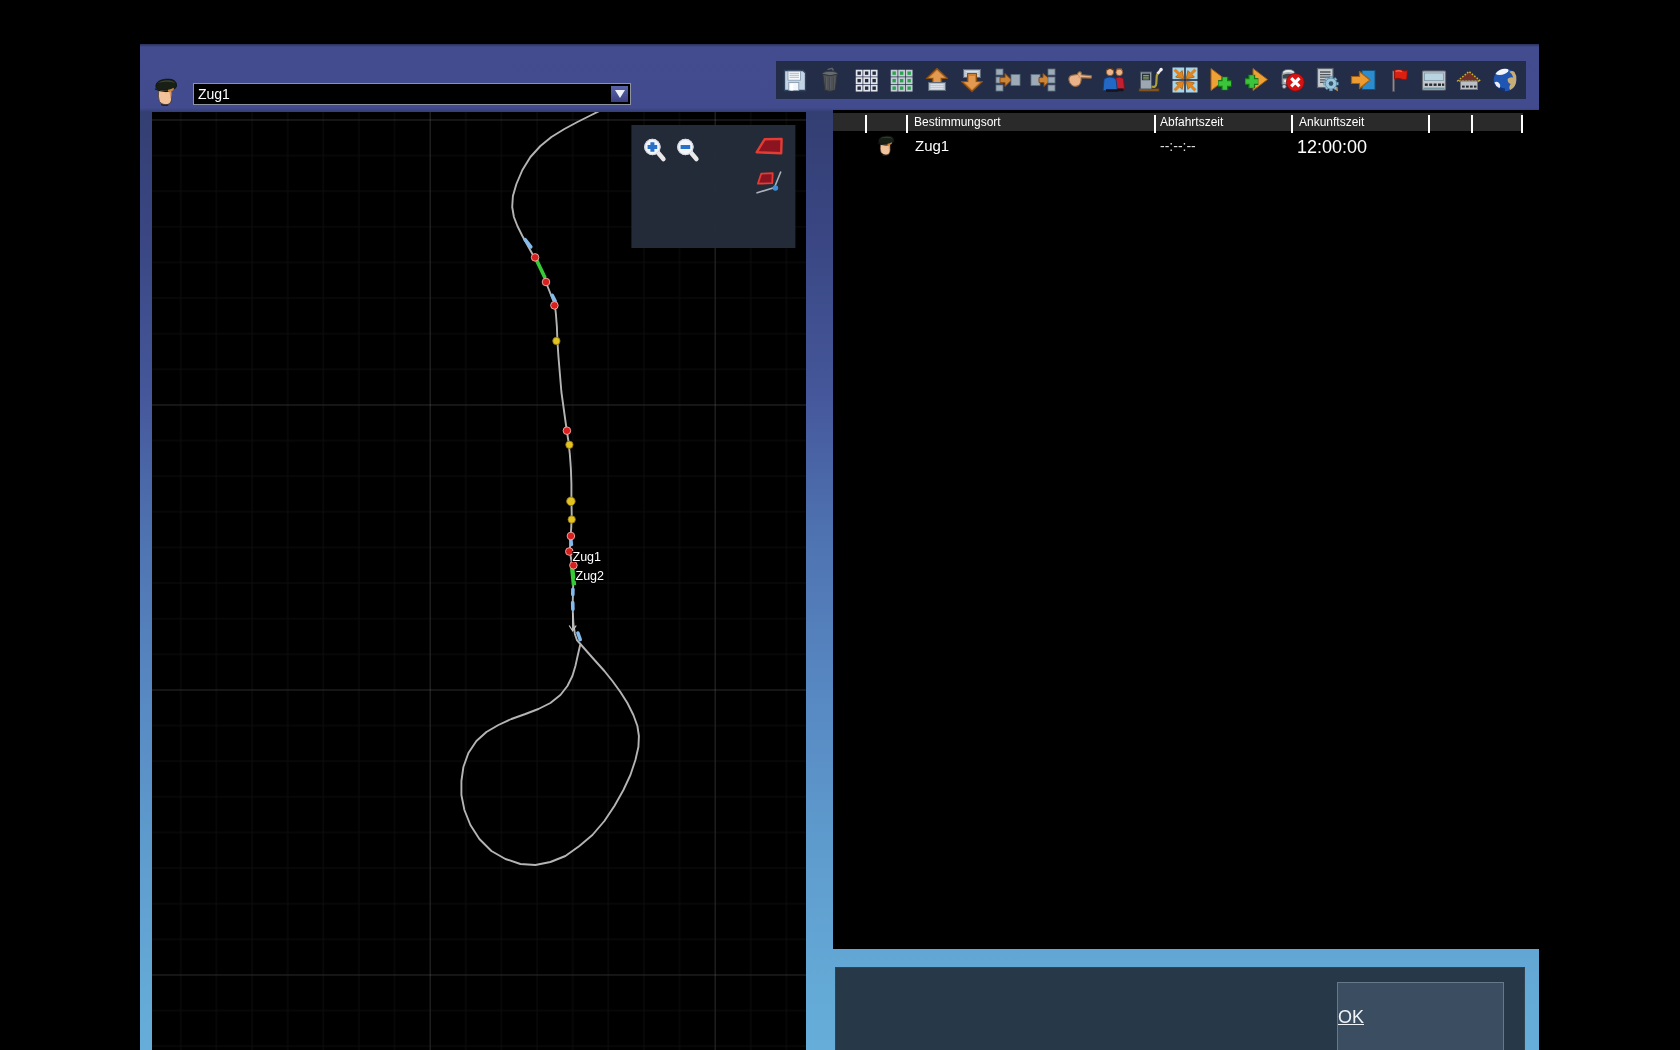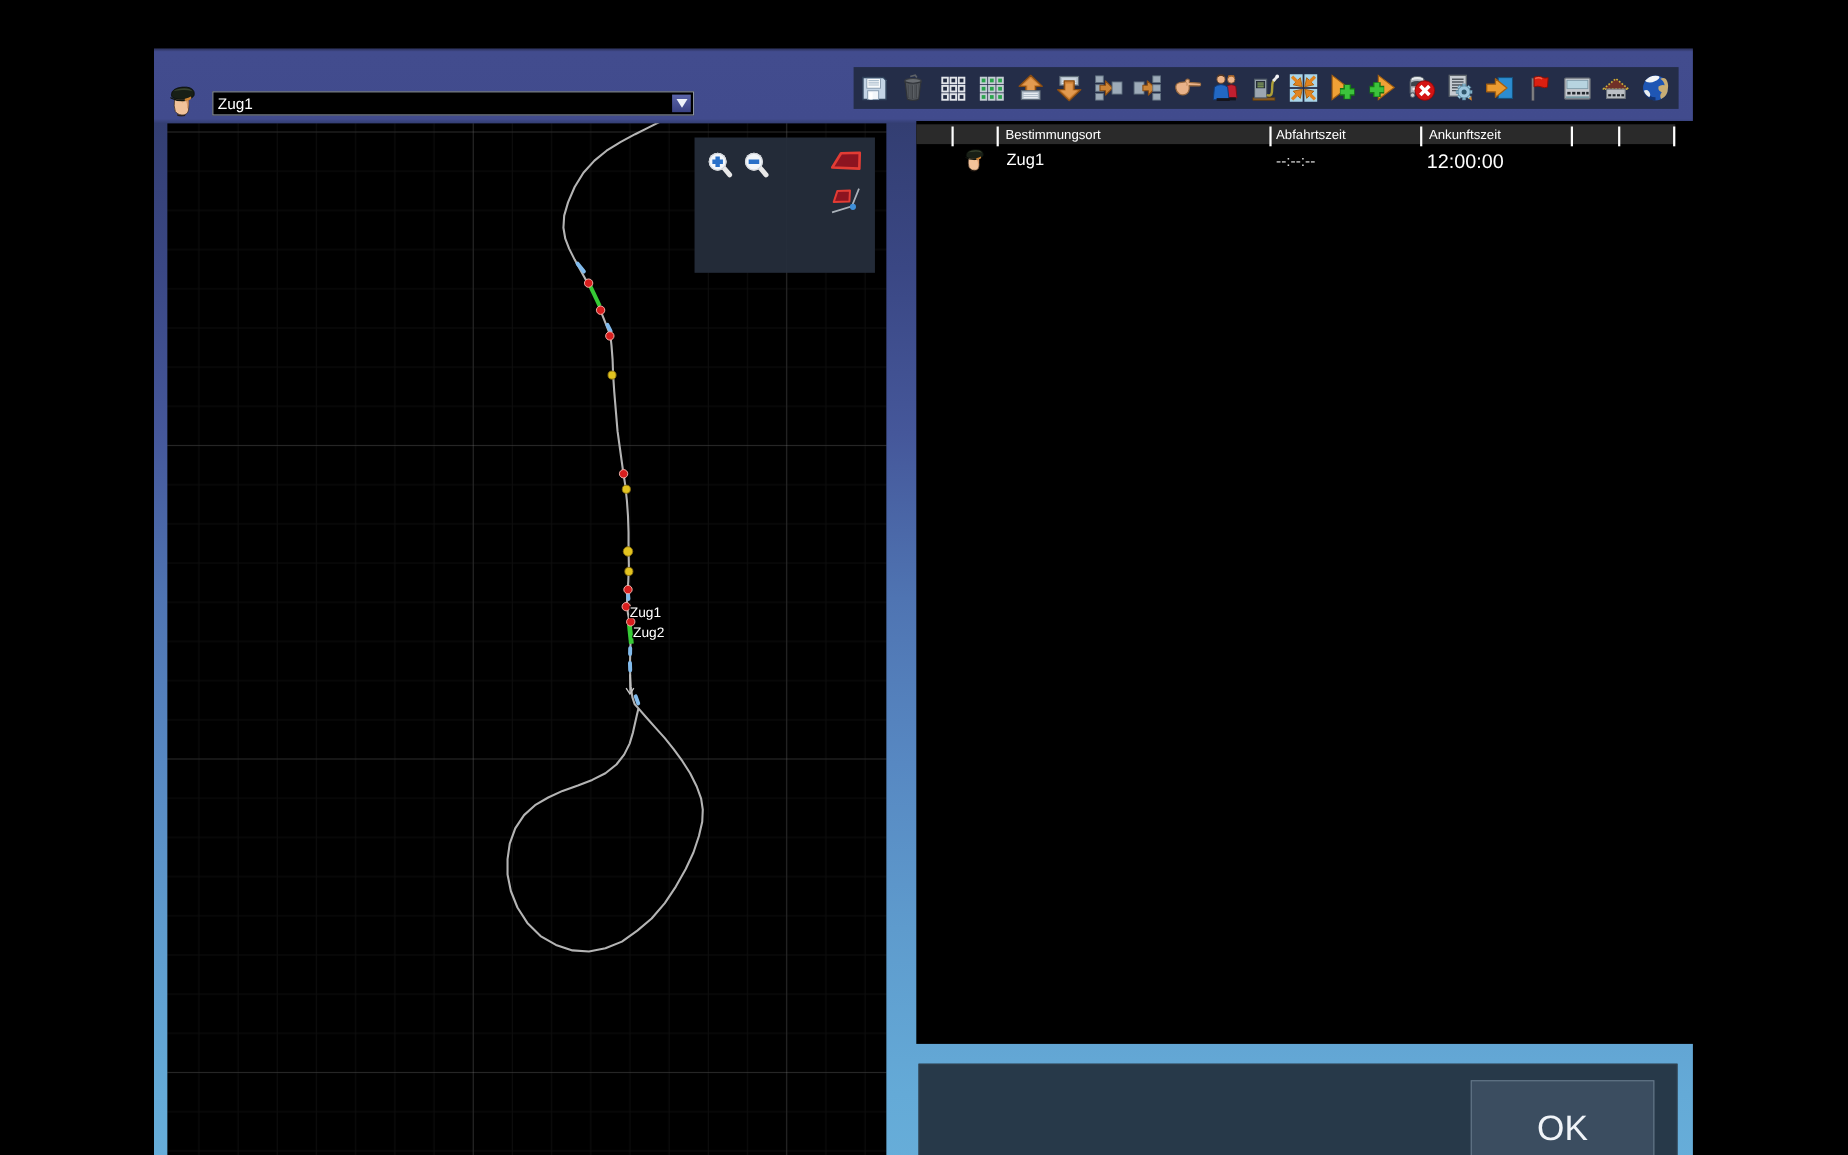--- a/index.html
+++ b/index.html
@@ -24,22 +24,22 @@
 border-left:5px solid transparent;border-right:5px solid transparent;border-top:8px solid #eef2f8;}
 #table{position:absolute;left:833px;top:66px;width:690px;height:839px;background:#000;padding-left:30px;}
 #thead{position:absolute;left:0;top:3px;width:690px;height:18px;background:#2a2a2a;color:#fff;font-size:12px;}
 .tick{position:absolute;top:0;width:2px;height:18px;background:#fff;}
 #thead span{position:absolute;top:2px;}
 #row1{position:absolute;left:0;top:24px;width:690px;height:24px;color:#fff;}
 #panel{position:absolute;left:835px;top:923px;width:690px;height:107px;background:#273949;
 border:1px solid #314250;box-sizing:border-box;}
 #okbtn{position:absolute;left:1337px;top:938px;width:167px;height:79px;background:#3b4d60;
 border:1px solid #66798a;box-sizing:border-box;}
-#okbtn span{position:absolute;left:0;top:24px;width:100%;text-align:center;
-color:#f0f4f8;font-size:32px;}
+#okbtn span{position:absolute;left:0;top:24px;width:100%;text-align:left;
+color:#f0f4f8;font-size:18px;text-decoration:underline;}
 </style>
 </head>
 <body>
 <div id="page">
 <div id="win"></div>
 <div id="bstrip"></div>
 <div style="position:absolute;left:830px;top:1041px;width:709px;height:9px;background:linear-gradient(to right,#101c18,#15231f 60%,#1d2f35)"></div>
 <div id="toolbar"></div>
 <svg class="ti" style="left:781.5px" viewBox="0 0 26 26">
       <path d="M2.5 3.5 h18.5 l2.5 2.5 V23.5 H2.5 Z" fill="#c3d4e6" stroke="#36486.2" stroke-width="0"></path>

